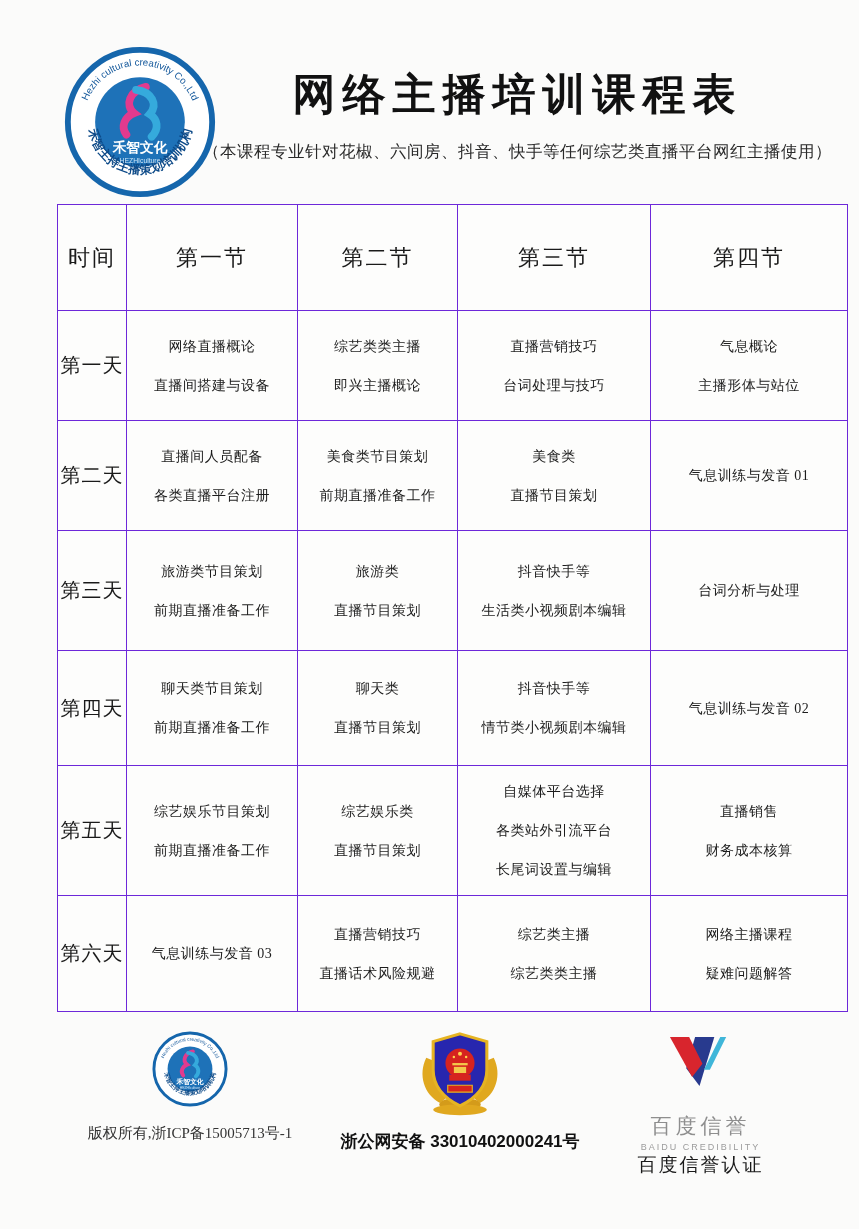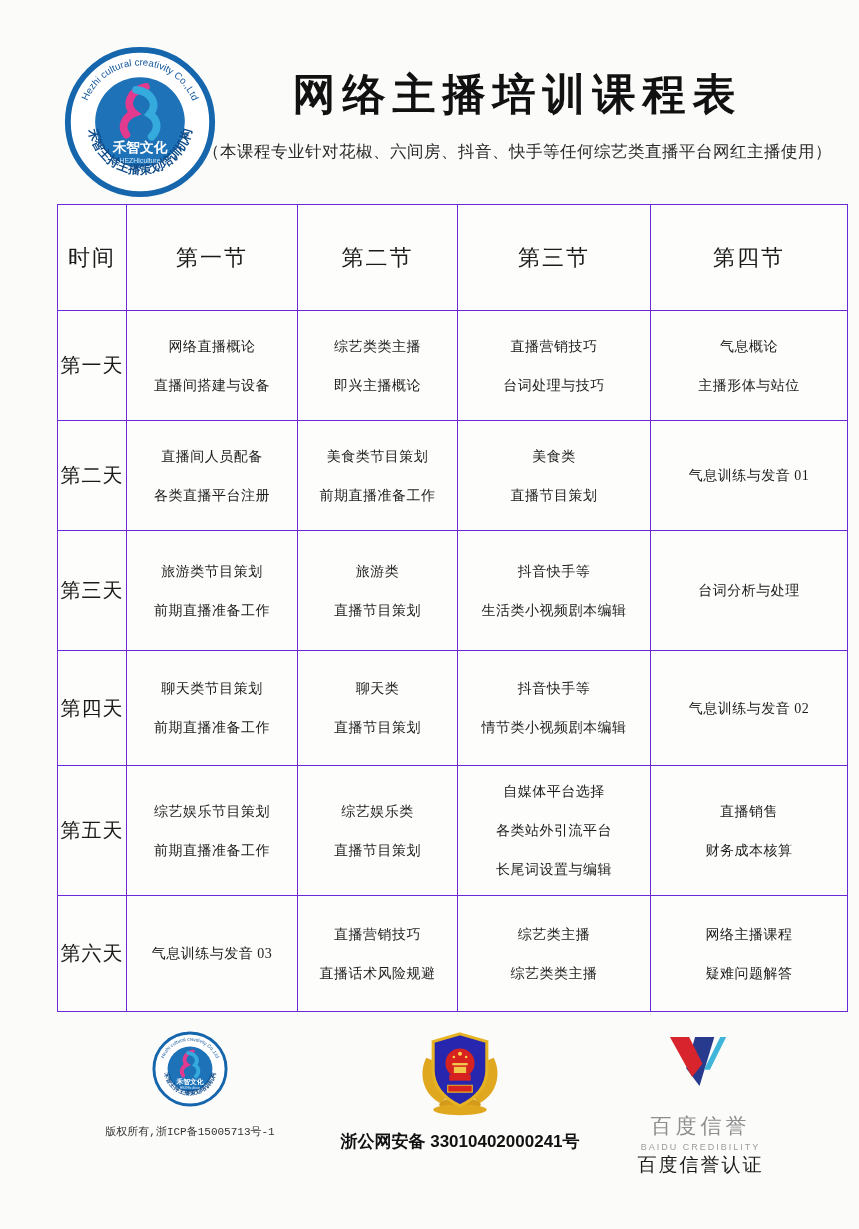--- a/index.html
+++ b/index.html
@@ -48,22 +48,22 @@
   .line { font-size:14px; line-height:39px; letter-spacing:0.5px; color:#1c1c1c; }
 
   
   .footer-left  { position:absolute; left:70px;  top:1030px; width:240px; text-align:center; }
   .footer-mid   { position:absolute; left:330px; top:1030px; width:260px; text-align:center; }
   .footer-right { position:absolute; left:608px; top:1034px; width:185px; text-align:center; }
   .footer-logo  { width:78px; height:78px; display:inline-block; }
   .police-badge { width:92px; height:86px; display:inline-block; }
   .baidu-mark   { width:74px; height:58px; display:inline-block; }
   .copyright-text {
-    margin-top:12px; font-family:Liberation Mono, monospace;
-    font-size:11px; color:#333; white-space:nowrap;
+    margin-top:12px; font-family:Liberation Serif, serif;
+    font-size:15px; color:#333; white-space:nowrap;
   }
   .police-text {
     margin-top:10px; font-family:"Liberation Sans","DejaVu Sans",sans-serif;
     font-weight:bold; font-size:17px; color:#111; white-space:nowrap;
   }
   .baidu-title {
     margin-top:16px; font-family:"Liberation Sans","DejaVu Sans",sans-serif;
     font-size:21px; color:#8e8e8e; letter-spacing:4px; white-space:nowrap;
   }
   .baidu-subtitle {

